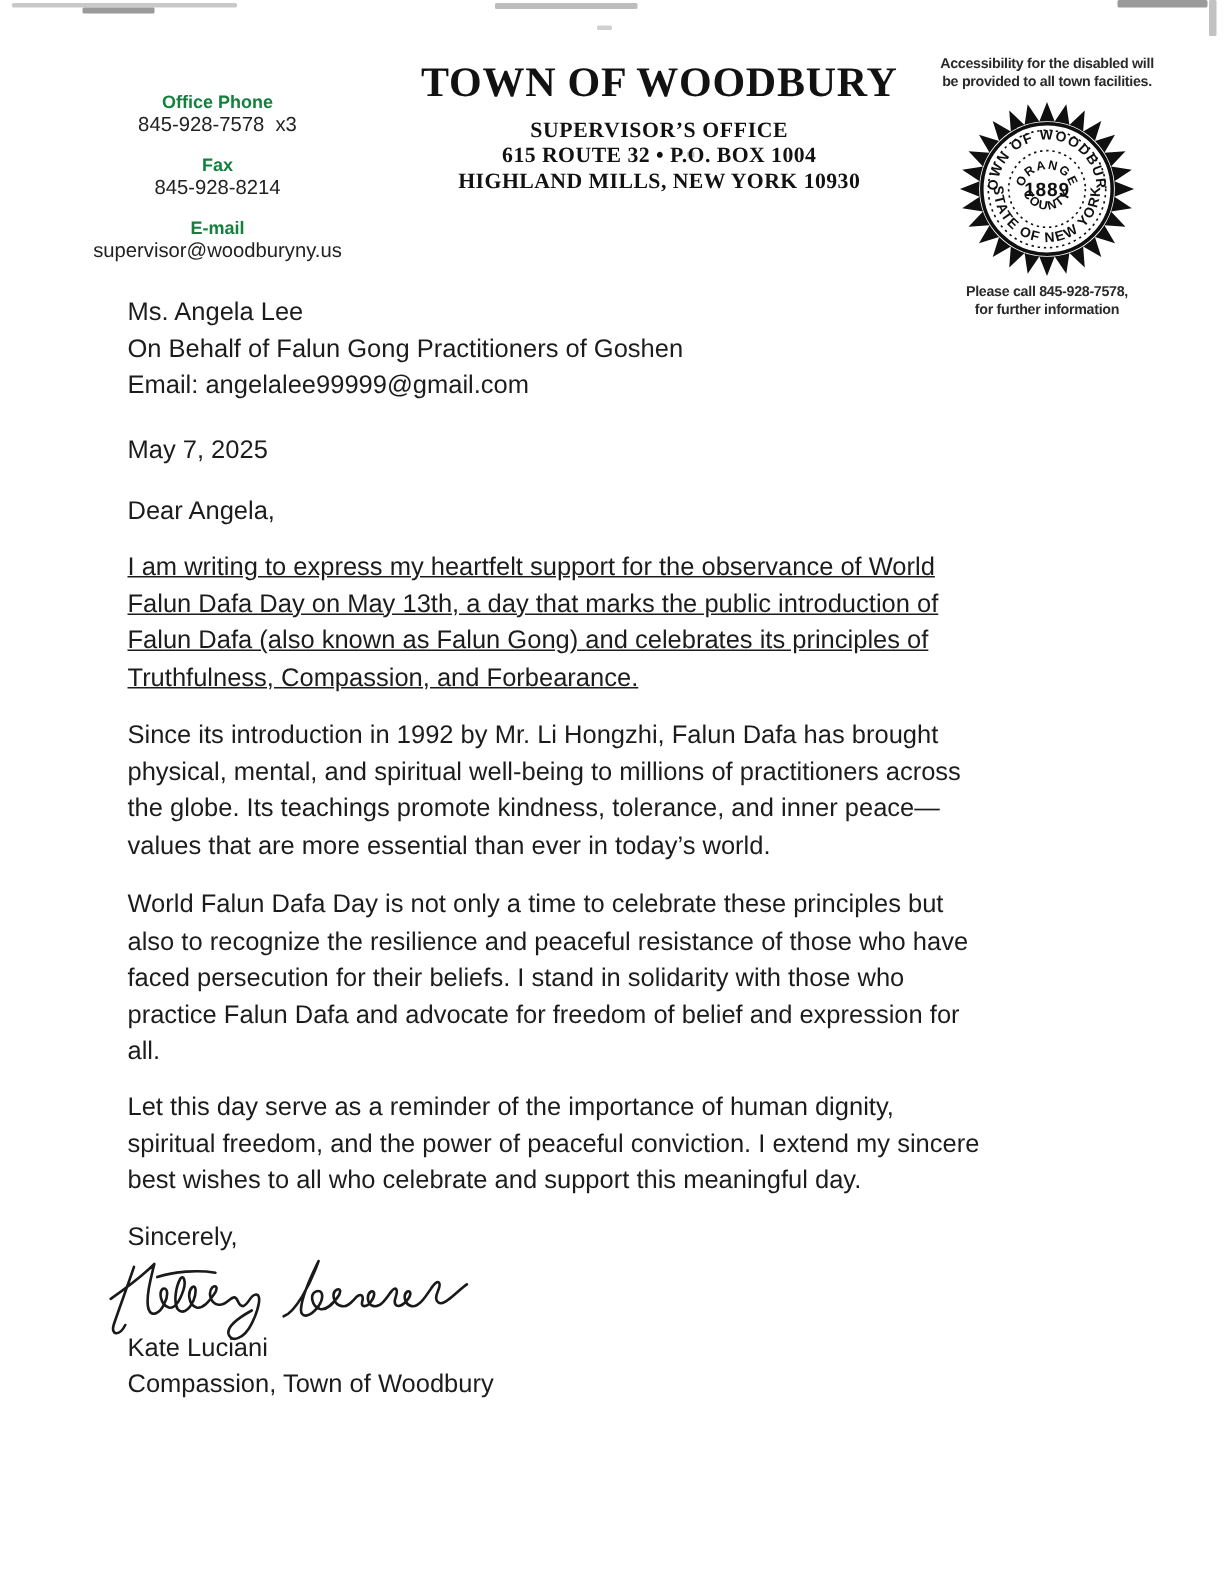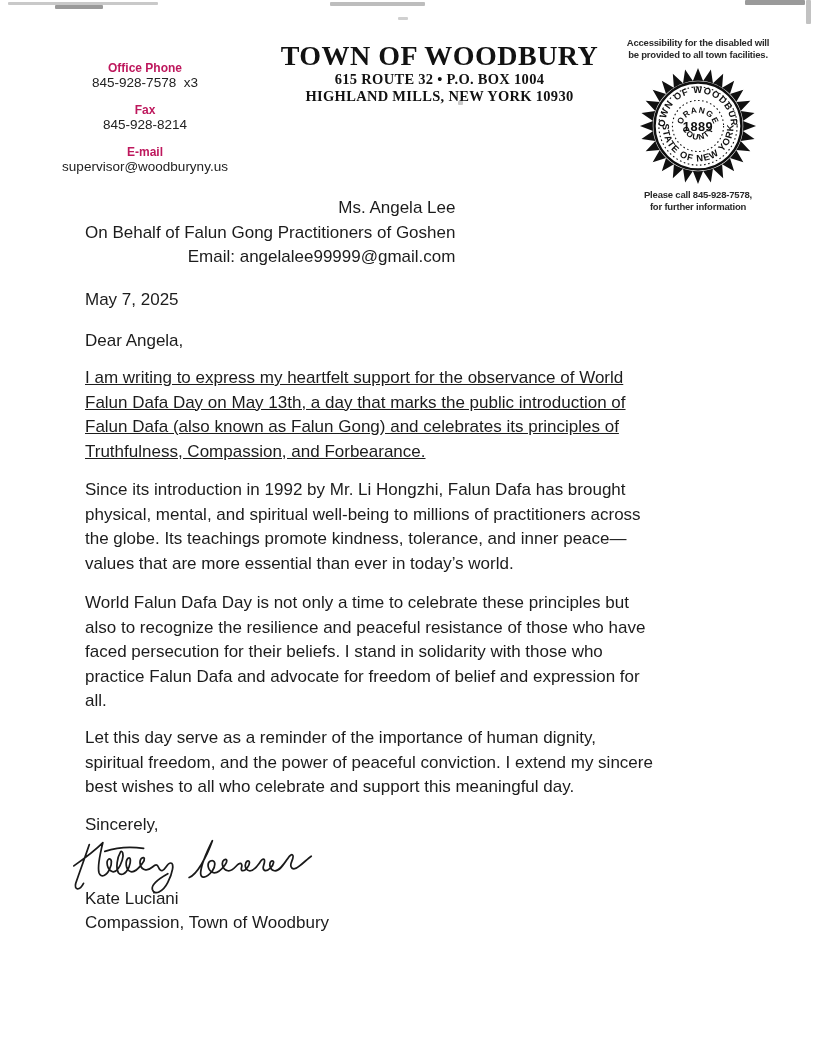--- a/index.html
+++ b/index.html
@@ -7,21 +7,21 @@
     position:relative; width:816px; height:1056px; margin:0 auto;
     background:#ffffff; overflow:hidden;
     font-family:"Liberation Sans", sans-serif; color:#1c1c1c;
   }
 
   
   .artifact { position:absolute; border-radius:1px; }
 
   
   .contact { position:absolute; left:20px; top:61px; width:250px; text-align:center; }
-  .c-label { font-size:12px; font-weight:bold; line-height:14px; color:#be185d; }
+  .c-label { font-size:12px; font-weight:bold; line-height:14px; color:#15803d; }
   .c-value { font-size:13.5px; line-height:16px; margin-bottom:12px; color:#222; white-space:pre;text-align:center; }
 
   
   .masthead { position:absolute; left:262px; top:40px; width:355px; text-align:center;
               font-family:"Liberation Serif", serif; color:#121212; }
   .m-title  { font-size:28px; font-weight:bold; line-height:31px; letter-spacing:0.5px; white-space:pre; }
   .m-office { font-size:14.5px; font-weight:bold; line-height:17px; margin-top:8px; letter-spacing:0.4px; white-space:pre; }
   .m-addr   { font-size:14.5px; font-weight:bold; line-height:17px; letter-spacing:0.3px; white-space:pre; }
 
   
@@ -57,20 +57,21 @@
     <div class="c-label">Office Phone</div>
     <div class="c-value">845-928-7578&nbsp; x3</div>
     <div class="c-label">Fax</div>
     <div class="c-value">845-928-8214</div>
     <div class="c-label">E-mail</div>
     <div class="c-value">supervisor@woodburyny.us</div>
   </div>
 
   <div class="masthead">
     <div class="m-title">TOWN OF WOODBURY</div>
+    <div class="m-office">SUPERVISOR’S OFFICE</div>
     <div class="m-addr">615 ROUTE 32 • P.O. BOX 1004</div>
     <div class="m-addr">HIGHLAND MILLS, NEW YORK 10930</div>
   </div>
 
   <div class="rightcol">
     <div class="access-note">Accessibility for the disabled will
 be provided to all town facilities.</div>
 
     <svg class="seal" width="118" height="118" viewBox="0 0 120 120">
       <polygon id="starburst" fill="#101010" points="119.0,60.0 105.7,65.2 117.5,73.1 103.4,75.2 113.2,85.6 98.9,84.5 106.1,96.8 92.5,92.5 96.8,106.1 84.5,98.9 85.6,113.2 75.2,103.4 73.1,117.5 65.2,105.7 60.0,119.0 54.8,105.7 46.9,117.5 44.8,103.4 34.4,113.2 35.5,98.9 23.2,106.1 27.5,92.5 13.9,96.8 21.1,84.5 6.8,85.6 16.6,75.2 2.5,73.1 14.3,65.2 1.0,60.0 14.3,54.8 2.5,46.9 16.6,44.8 6.8,34.4 21.1,35.5 13.9,23.2 27.5,27.5 23.2,13.9 35.5,21.1 34.4,6.8 44.8,16.6 46.9,2.5 54.8,14.3 60.0,1.0 65.2,14.3 73.1,2.5 75.2,16.6 85.6,6.8 84.5,21.1 96.8,13.9 92.5,27.5 106.1,23.2 98.9,35.5 113.2,34.4 103.4,44.8 117.5,46.9 105.7,54.8"></polygon>
@@ -88,21 +89,21 @@
       <text class="sealring" text-anchor="middle"><textPath href="#arcBottom" startOffset="50%">STATE OF NEW YORK</textPath></text>
       <text class="sealsmall" text-anchor="middle"><textPath href="#arcOrange" startOffset="50%">ORANGE</textPath></text>
       <text class="sealyear" x="60" y="65" text-anchor="middle">1889</text>
       <text class="sealsmall" text-anchor="middle"><textPath href="#arcCounty" startOffset="50%">COUNTY</textPath></text>
     </svg>
 
     <div class="seal-caption">Please call 845-928-7578,
 for further information</div>
   </div>
 
-  <div class="bodyline" style="top:196px;text-align:right;">Ms. Angela Lee
+  <div class="bodyline" style="top:196px;">Ms. Angela Lee
 On Behalf of Falun Gong Practitioners of Goshen
 Email: angelalee99999@gmail.com</div>
   <div class="bodyline" style="top:288px;">May 7, 2025</div>
   <div class="bodyline" style="top:329px;">Dear Angela,</div>
   <div class="bodyline" style="top:366px;text-decoration:underline;">I am writing to express my heartfelt support for the observance of World
 Falun Dafa Day on May 13th, a day that marks the public introduction of
 Falun Dafa (also known as Falun Gong) and celebrates its principles of
 Truthfulness, Compassion, and Forbearance.</div>
   <div class="bodyline" style="top:478px;">Since its introduction in 1992 by Mr. Li Hongzhi, Falun Dafa has brought
 physical, mental, and spiritual well-being to millions of practitioners across

